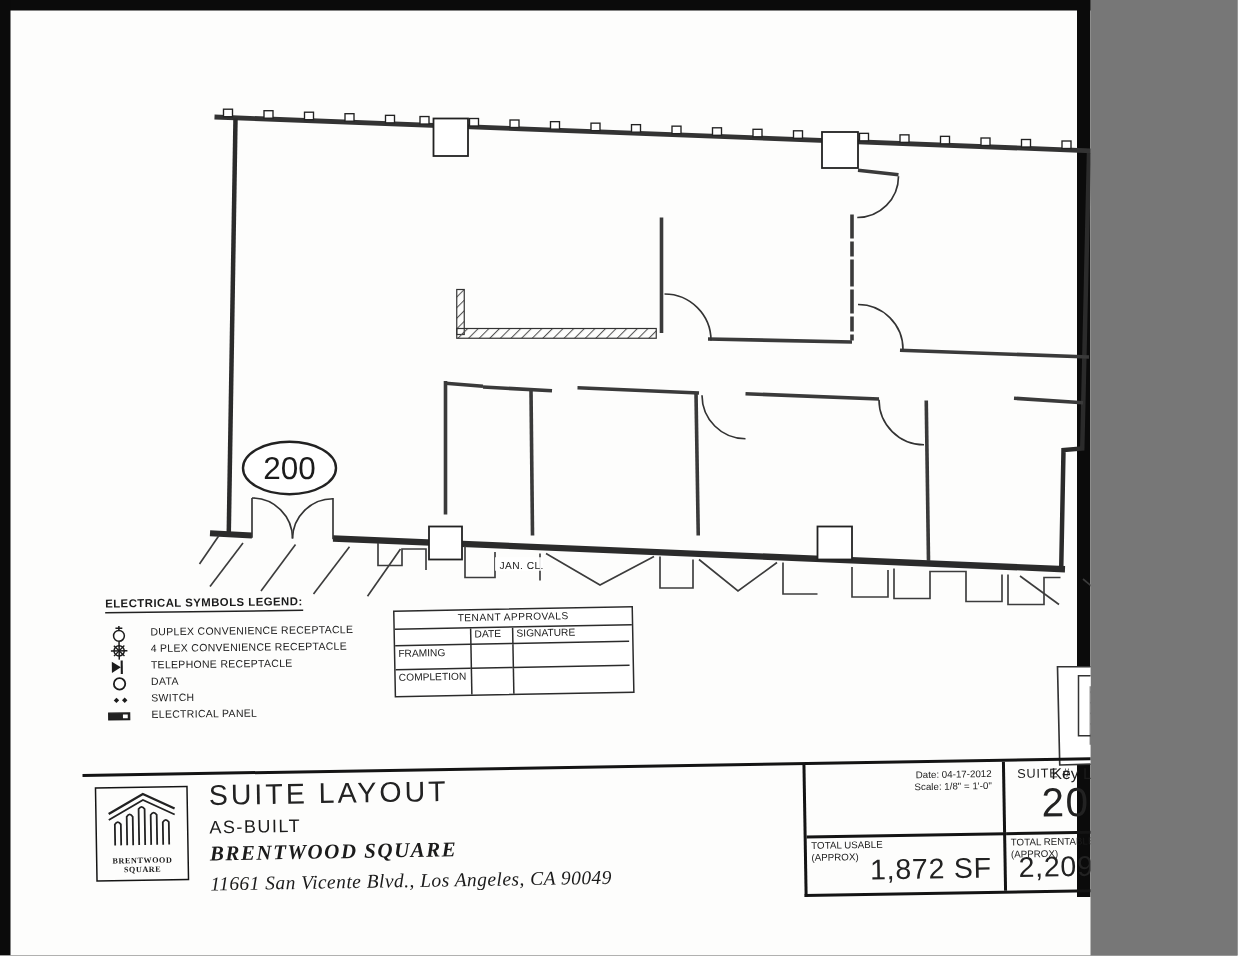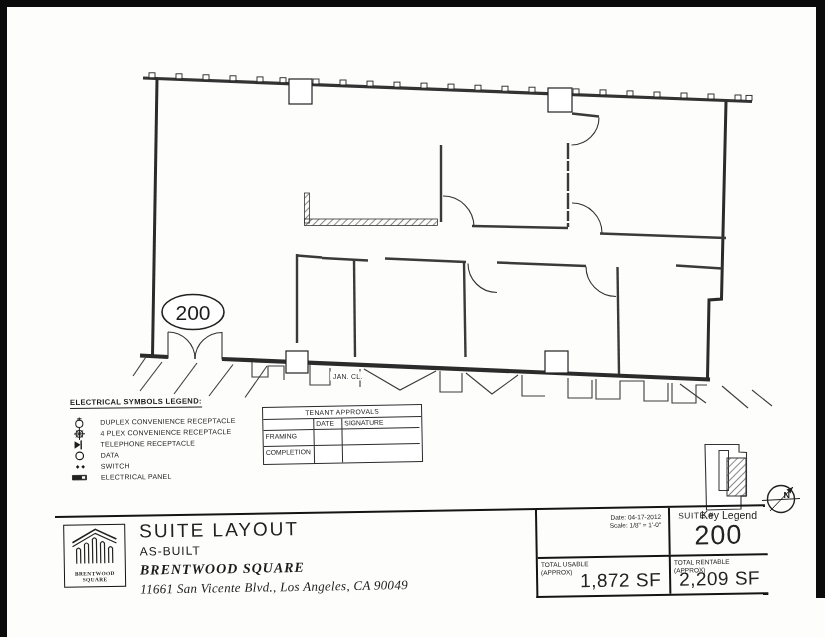--- a/index.html
+++ b/index.html
@@ -1,16 +1,16 @@
 <!DOCTYPE html>
 <html><head>
 <meta charset="utf-8">
 <style>
   html,body{margin:0;padding:0;background:#777;}
-  .page{position:relative;width:825px;height:637px;background:#fdfdfc;overflow:hidden;
+  .page{position:relative;width:727px;height:637px;background:#fdfdfc;overflow:hidden;
         font-family:"Liberation Sans",sans-serif;color:#1b1b1b;}
   
   .edge{position:absolute;background:#0b0b0b;}
   .edge-t{left:0;top:0;width:825px;height:7px;}
   .edge-l{left:0;top:0;width:7px;height:637px;}
   .edge-r{right:0;top:0;width:9px;height:598px;}
   svg.plan{position:absolute;left:0;top:0;}
 
   
   .elec{position:absolute;left:70px;top:398px;transform:rotate(-0.7deg);transform-origin:0 0;}

